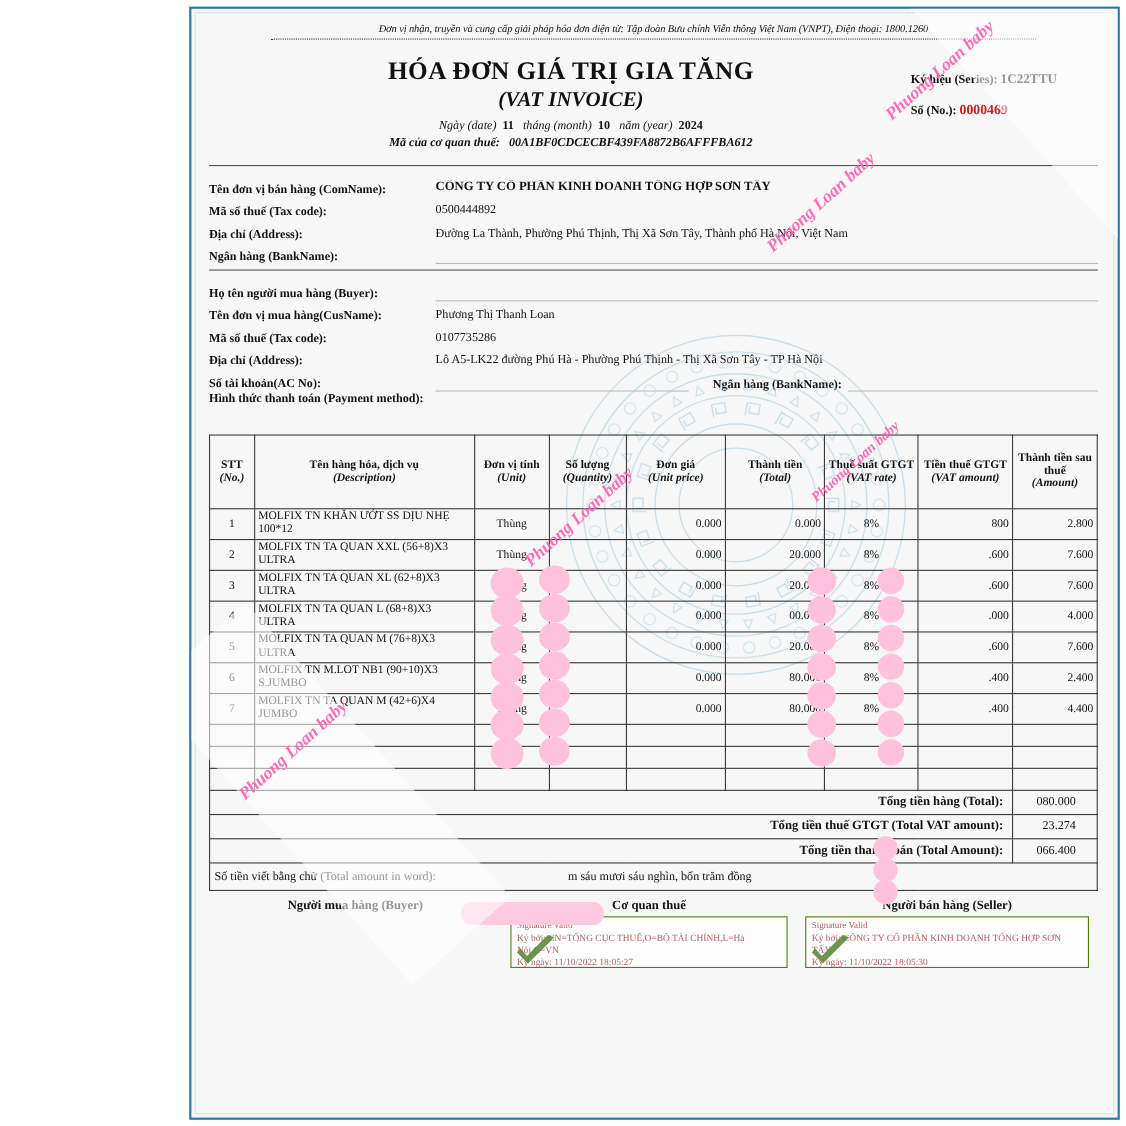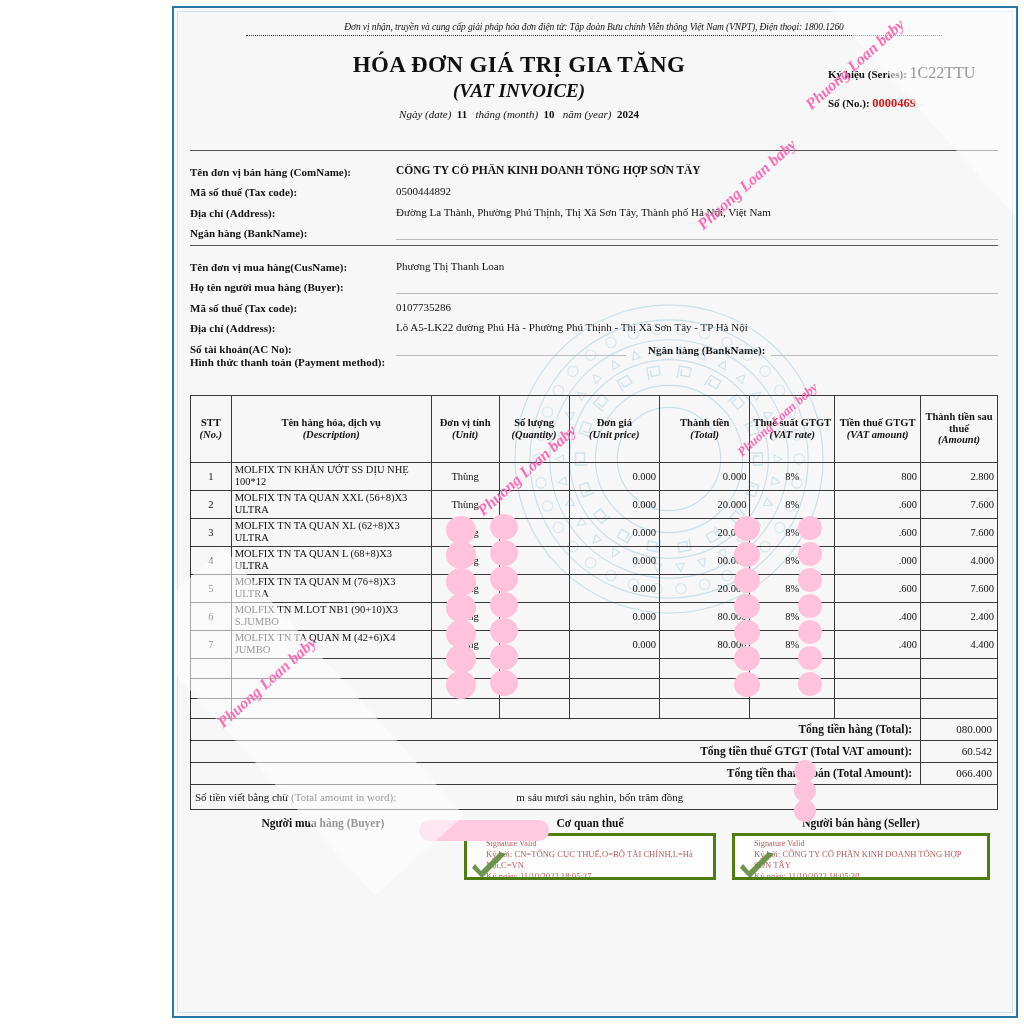--- a/index.html
+++ b/index.html
@@ -94,21 +94,21 @@
     padding-right: 150px;
   }
   .series-block {
     position: absolute;
     right: 0px; top: 12px;
     width: 170px;
     font-size: 11px;
   }
   .series-line { margin-bottom: 14px; white-space: nowrap; }
   .series-line .lab { font-weight: bold; }
-  .series-val { font-weight: normal; font-size: 16px; }
+  .series-val { font-weight: bold; font-size: 12px; }
   .num-val { font-weight: bold; font-size: 12.5px; color: #d21b1b; }
 
   .hr-thick {
     border-top: 1px solid #555;
     margin: 6px 0 0 0;
   }
 
   
   .party { margin-top: 7px; }
   .field-row {
@@ -175,21 +175,21 @@
   
   tr.total-row td.tot-label {
     text-align: right;
     font-weight: bold;
     font-size: 11.5px;
     padding-right: 8px;
     height: 19px;
   }
   tr.total-row td.tot-val {
     text-align: right;
-    padding-right: 5px;
+    padding-right: 19px;
     font-size: 11px;
   }
   tr.words-row td {
     font-size: 11px;
     padding: 3px 4px;
     height: 18px;
   }
 
   
   .sign-area {
@@ -201,26 +201,26 @@
   .sign-col.buyer  { flex: 0 0 266px; }
   .sign-col.taxorg { flex: 0 0 268px; }
   .sign-col.seller { flex: 1 1 auto; }
   .sign-title {
     text-align: center;
     font-weight: bold;
     font-size: 11.5px;
     margin-bottom: 4px;
   }
   .sig-box {
-    border: 3px solid #4d7c0f;
+    border: 1px solid #4d7c0f;
     background: #fdfdfd;
     height: 47px;
     margin: 0 8px;
     position: relative;
-    padding: 3px 19px;
+    padding: 3px 5px;
     box-sizing: border-box;
     overflow: hidden;
   }
   .sig-text {
     color: #b4605f;
     font-size: 8.6px;
     line-height: 1.28;
     position: relative;
     z-index: 2;
   }
@@ -396,20 +396,24 @@
         <div class="inv-title">HÓA ĐƠN GIÁ TRỊ GIA TĂNG</div>
         <div class="inv-subtitle">(VAT INVOICE)</div>
         <div class="date-row">
           <span>Ngày (date)</span>
           &nbsp;<b>11</b>&nbsp;&nbsp;
           <span>tháng (month)</span>
           &nbsp;<b>10</b>&nbsp;&nbsp;
           <span>năm (year)</span>
           &nbsp;<b>2024</b>
         </div>
+        <div class="code-row">
+          <span>Mã của cơ quan thuế:</span>
+          &nbsp;&nbsp;<span>00A1BF0CDCECBF439FA8872B6AFFFBA612</span>
+        </div>
 
         <div class="series-block">
           <div class="series-line">
             <span class="lab">Ký hiệu (Series):</span>
             <span class="series-val">1C22TTU</span>
           </div>
           <div class="series-line">
             <span class="lab">Số (No.):</span>
             <span class="num-val">0000469</span>
           </div>
@@ -434,26 +438,26 @@
         <div class="field-row">
           <div class="field-label">Ngân hàng (BankName):</div>
           <div class="field-value ruled"></div>
         </div>
       </div>
 
       <div class="hr-thick" style="margin-top:5px;"></div>
 
       <div class="party">
         <div class="field-row">
+          <div class="field-label">Họ tên người mua hàng (Buyer):</div>
+          <div class="field-value ruled"></div>
+        </div>
+        <div class="field-row">
           <div class="field-label">Tên đơn vị mua hàng(CusName):</div>
           <div class="field-value">Phương Thị Thanh Loan</div>
-        </div>
-        <div class="field-row">
-          <div class="field-label">Họ tên người mua hàng (Buyer):</div>
-          <div class="field-value ruled"></div>
         </div>
         <div class="field-row">
           <div class="field-label">Mã số thuế (Tax code):</div>
           <div class="field-value">0107735286</div>
         </div>
         <div class="field-row">
           <div class="field-label">Địa chỉ (Address):</div>
           <div class="field-value">Lô A5-LK22 đường Phú Hà - Phường Phú Thịnh - Thị Xã Sơn Tây - TP Hà Nội</div>
         </div>
         <div class="field-row">
@@ -634,21 +638,21 @@
                 <td>&nbsp;</td>
               </tr>
             </tbody>
           <tbody id="totals-body">
               <tr class="total-row">
                 <td class="tot-label" colspan="8">Tổng tiền hàng (Total):</td>
                 <td class="tot-val">080.000</td>
               </tr>
               <tr class="total-row">
                 <td class="tot-label" colspan="8">Tổng tiền thuế GTGT (Total VAT amount):</td>
-                <td class="tot-val">60.542</td>
+                <td class="tot-val">23.274</td>
               </tr>
               <tr class="total-row">
                 <td class="tot-label" colspan="8">Tổng tiền thanh toán (Total Amount):</td>
                 <td class="tot-val">066.400</td>
               </tr>
               <tr class="words-row">
                 <td colspan="9"><span>Số tiền viết bằng chữ (Total amount in word):</span><span style="margin-left: 120px;">m sáu mươi sáu nghìn, bốn trăm đồng</span></td>
               </tr>
             </tbody>
         </table>

